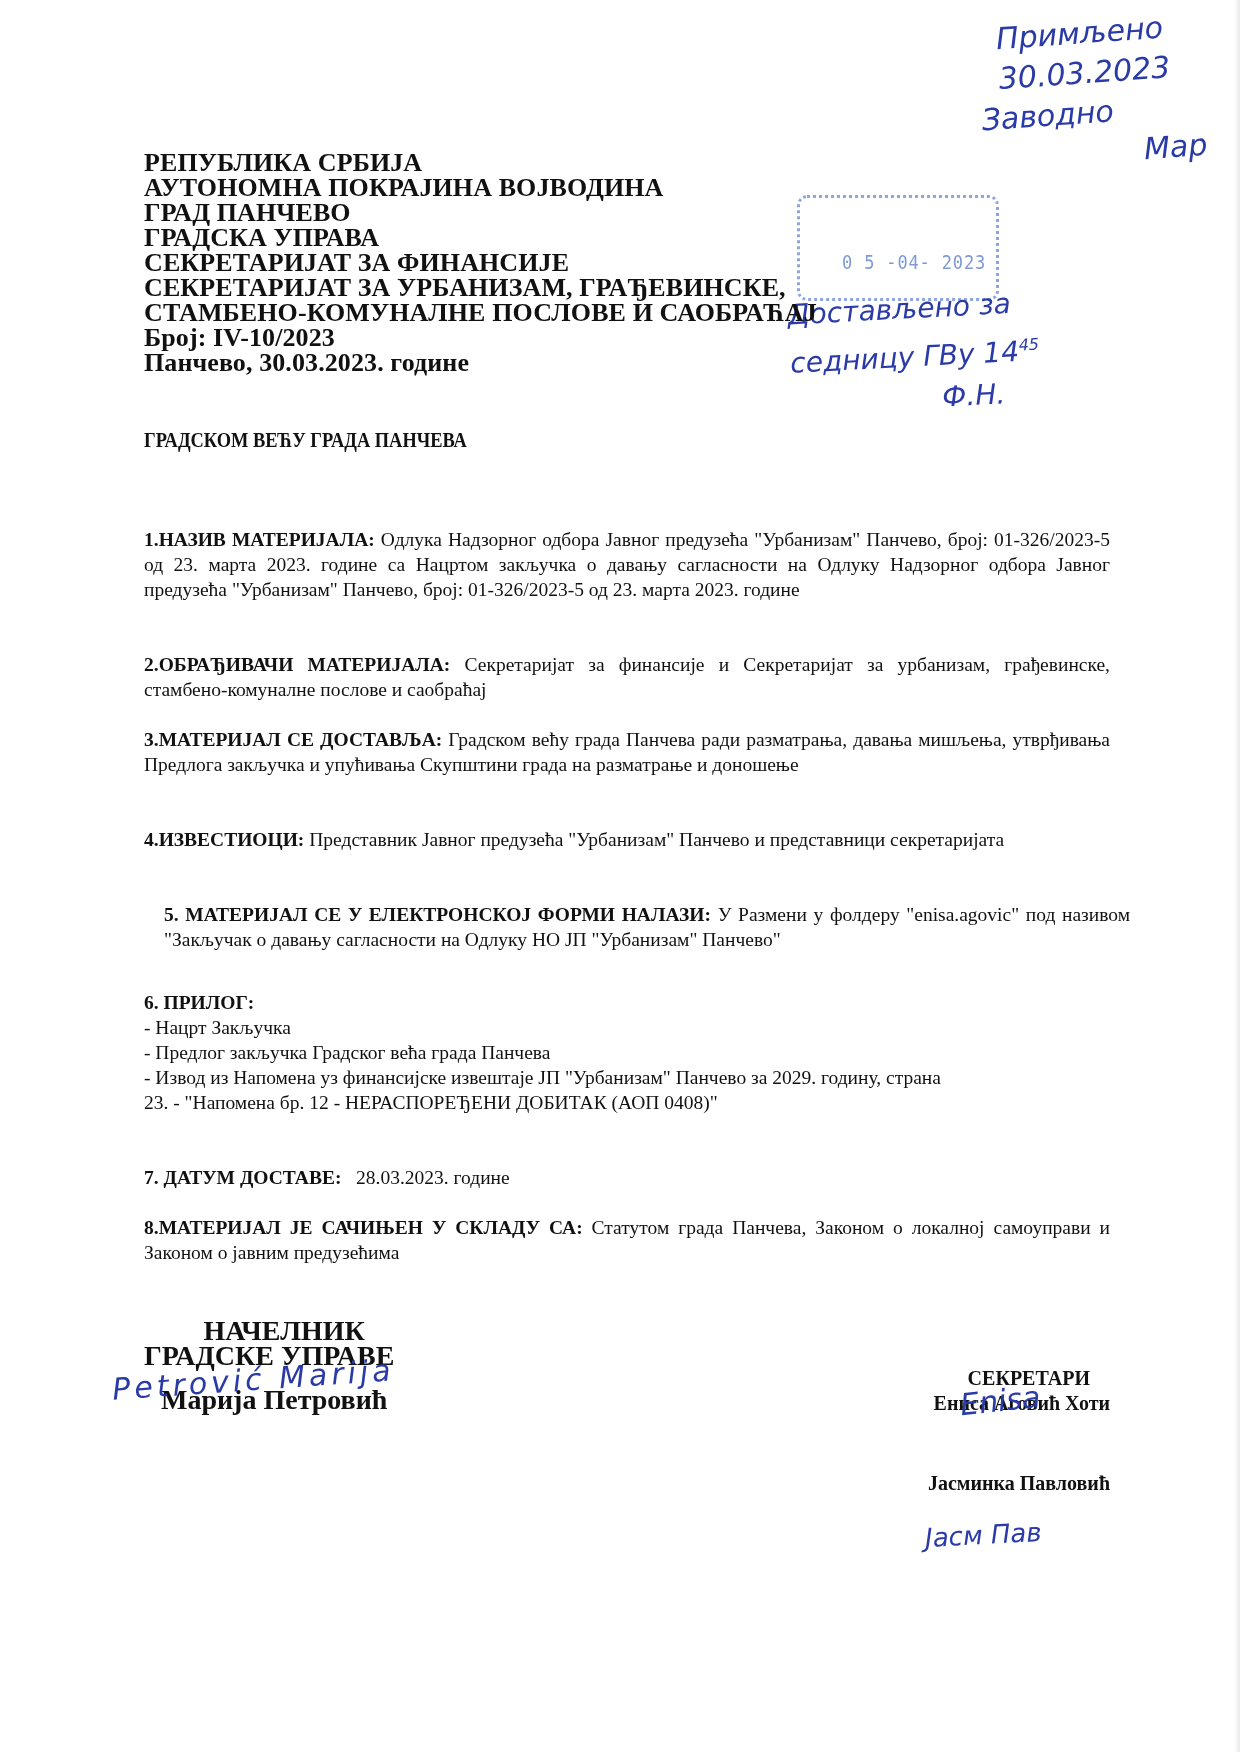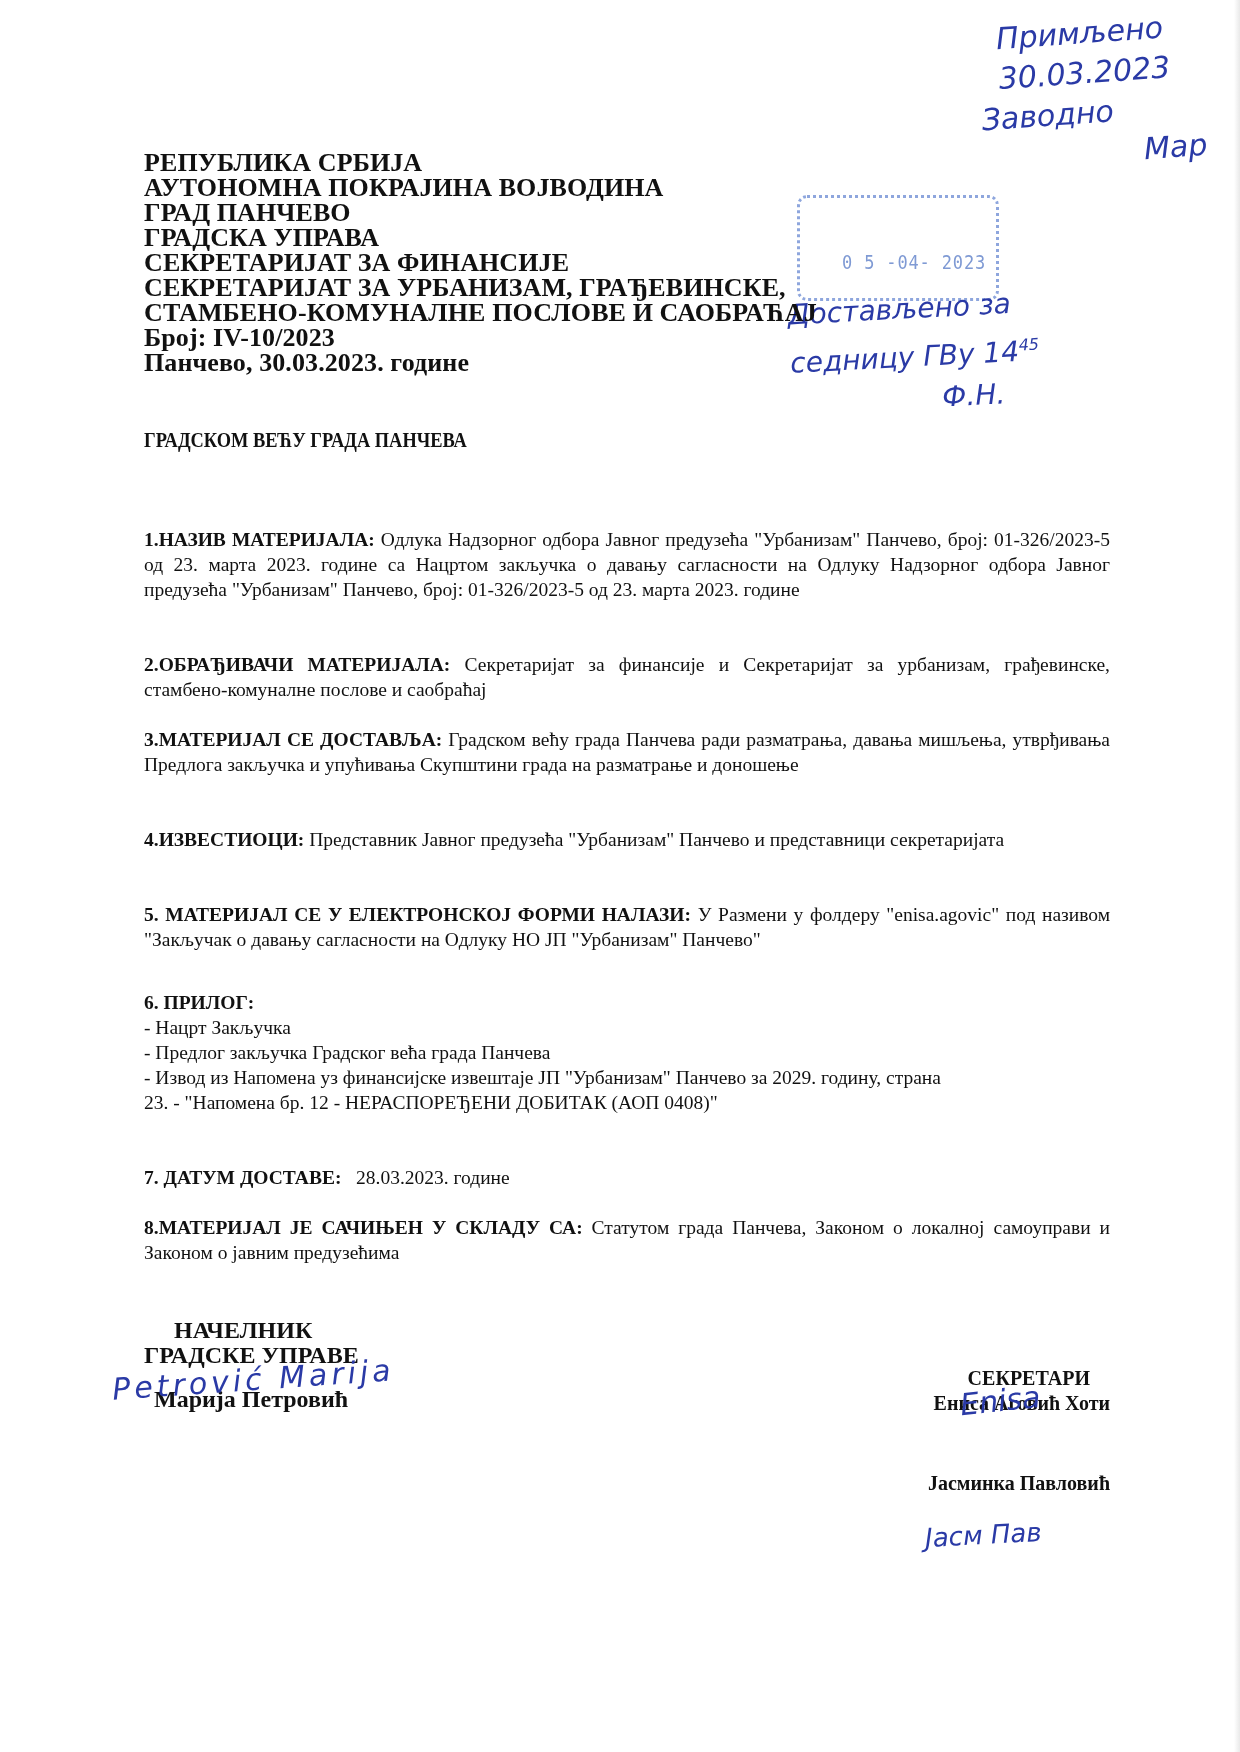--- a/index.html
+++ b/index.html
@@ -16,21 +16,21 @@
   .sec b { font-weight: bold; }
   .sec .t { display: block; }
   .nowrap { white-space: nowrap; }
 
   .hand { position: absolute; color: #2a3aa6; font-family: "DejaVu Sans", sans-serif; font-style: italic; }
 
   .stamp { position: absolute; left: 797px; top: 195px; width: 200px; width: 196px; height: 100px;
            border: 3px dotted #8ea6dd; border-radius: 10px; }
   .stamp-date { position: absolute; left: 842px; top: 250px; color: #7f9ad4; font-family: "DejaVu Sans Mono", monospace; font-size: 20px; letter-spacing: 1px; transform: scaleX(0.85); transform-origin: left; }
 
-  .sig-left { position: absolute; left: 144px; top: 1318px; font-weight: bold; font-size: 24px; line-height: 25px; }
+  .sig-left { position: absolute; left: 144px; top: 1318px; font-weight: bold; font-size: 28px; line-height: 25px; text-align: center; }
   .sig-right { position: absolute; right: 130px; top: 1366px; font-weight: bold; font-size: 20px; line-height: 25px; text-align: right; }
 </style>
 </head>
 <body>
 
 <div class="page">
 
   <div class="hand" style="left:1000px; top:12px; font-size:30px; line-height:40px; transform: rotate(-4deg);">
     <div>Примљено</div>
     <div>30.03.2023</div>
@@ -76,21 +76,21 @@
   <div class="sec" style="top:727px;">
     <b>3.МАТЕРИЈАЛ СЕ ДОСТАВЉА:</b>
     <span>Градском већу града Панчева ради разматрања, давања мишљења, утврђивања Предлога закључка и упућивања Скупштини града на разматрање и доношење</span>
   </div>
 
   <div class="sec" style="top:827px;">
     <b>4.ИЗВЕСТИОЦИ:</b>
     <span>Представник Јавног предузећа "Урбанизам" Панчево и представници секретаријата</span>
   </div>
 
-  <div class="sec" style="top:902px;">
+  <div class="sec" style="top:902px;margin-left:20px;">
     <b>5. МАТЕРИЈАЛ СЕ У ЕЛЕКТРОНСКОЈ ФОРМИ НАЛАЗИ:</b>
     <span>У Размени у фолдеру "enisa.agovic" под називом "Закључак о давању сагласности на Одлуку НО ЈП "Урбанизам" Панчево"</span>
   </div>
 
   <div class="sec" style="top:990px; text-align:left;">
     <b class="t">6. ПРИЛОГ:</b>
     <span class="t nowrap">- Нацрт Закључка</span>
     <span class="t nowrap">- Предлог закључка Градског већа града Панчева</span>
     <span class="t nowrap">- Извод из Напомена уз финансијске извештаје ЈП "Урбанизам" Панчево за 2029. годину, страна</span>
     <span class="t nowrap">23. - "Напомена бр. 12 - НЕРАСПОРЕЂЕНИ ДОБИТАК (АОП 0408)"</span>

